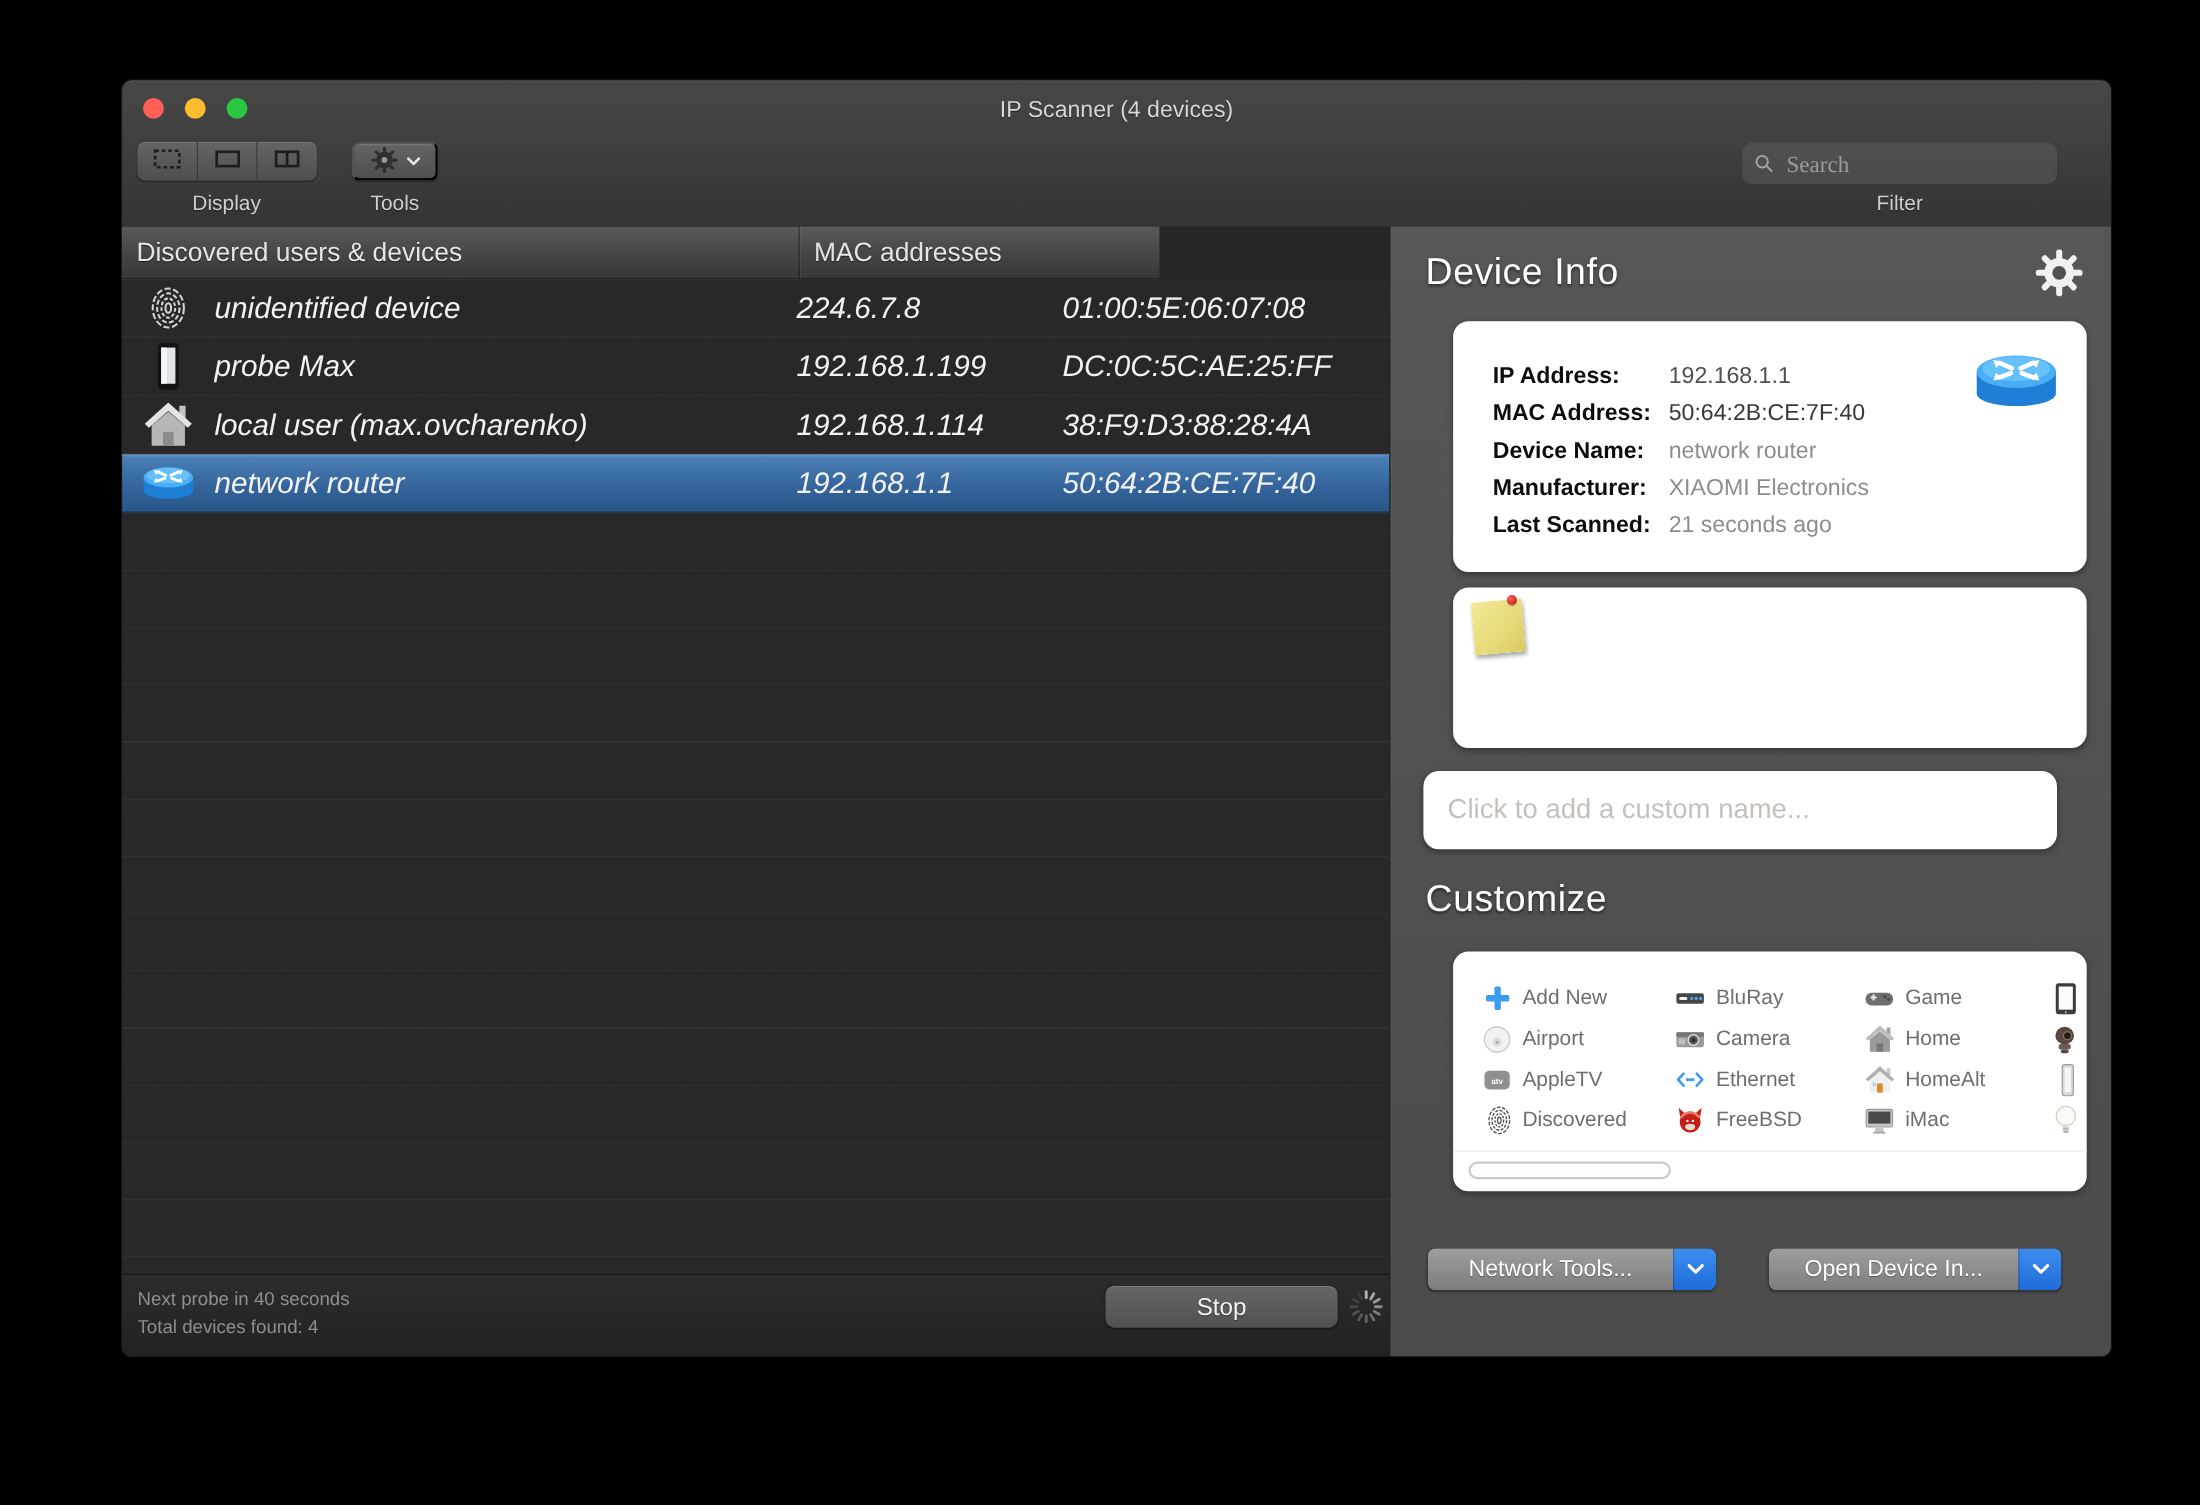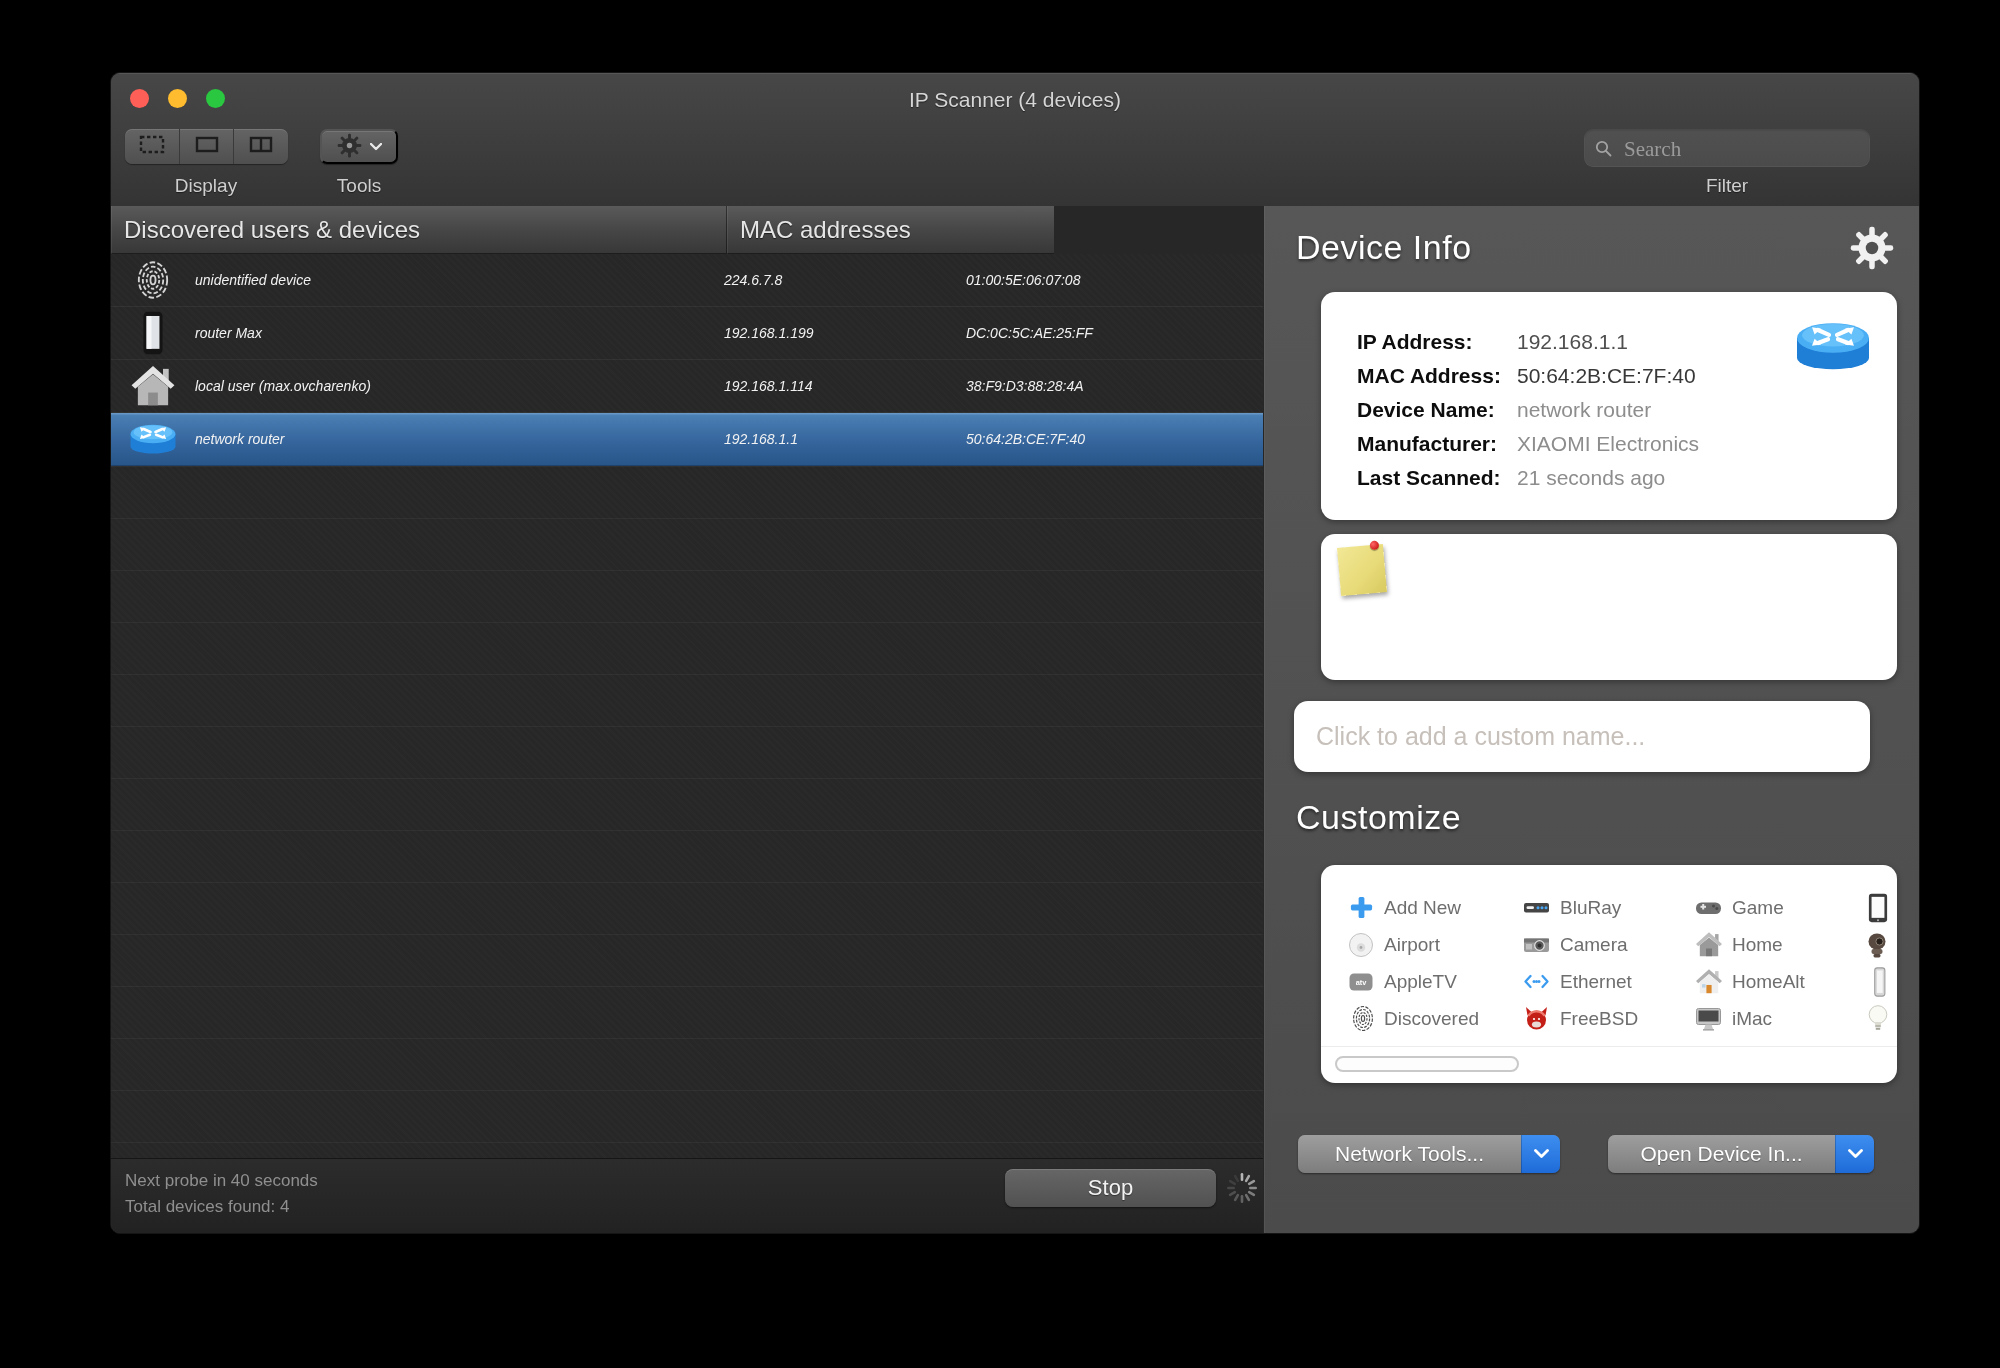--- a/index.html
+++ b/index.html
@@ -44,21 +44,21 @@
     border-right:1px solid rgba(0,0,0,.45);box-shadow:inset 1px 0 0 rgba(255,255,255,.07), inset 0 -1px 0 #1d1d1d;}
   .th.sorted{background:linear-gradient(180deg,#6e6e6e 0%,#595959 48%,#434343 100%);}
   .th-1{width:602px;} .th-2{width:236px;} .th-3{width:314px;border-right:none;}
   .sortglyph{position:absolute;right:16px;top:18px;}
   
   .tbody{position:absolute;left:0;top:48px;width:1152px;bottom:74px;display:flex;flex-direction:column;
     background:
       repeating-linear-gradient(45deg, rgba(255,255,255,.012) 0 2px, transparent 2px 5px),
       #272727;}
   .trow{display:grid;grid-template-columns:602px 236px 314px;height:52px;align-items:center;
-    font-style:italic;font-size:14px;color:#f2f2f2;border-bottom:1px solid rgba(255,255,255,.055);}
+    font-style:italic;font-size:27px;color:#f2f2f2;border-bottom:1px solid rgba(255,255,255,.055);}
   .trow .namecell{display:flex;align-items:center;gap:16px;padding-left:16px;}
   .rowicon{width:52px;display:flex;justify-content:center;align-items:center;flex:none;}
   .trow .ipcell{padding-left:11px;} .trow .maccell{padding-left:17px;}
   .trow.selected{background:linear-gradient(180deg,#6f9cc9 0,#4a7fb4 5%,#35659c 55%,#28568a 100%);
     border-bottom:1px solid #1e4269;}
   .filler{flex:1;background:repeating-linear-gradient(180deg, rgba(255,255,255,.045) 0 1px, transparent 1px 52px);}
   
   .statusbar{position:absolute;left:0;bottom:0;width:1152px;height:74px;
     background:linear-gradient(180deg,#2c2c2c,#222);border-top:1px solid #161616;}
   .st-line1{position:absolute;left:14px;top:12px;font-size:17px;color:#8f8f8f;}
@@ -216,21 +216,21 @@
 
           <div class="trow">
             <span class="namecell">
               <span class="rowicon">
                 <svg width="24" height="44" viewBox="0 0 16 30">
                   <rect x="1.5" y="0.5" width="13" height="29" rx="3" fill="#141414"></rect>
                   <rect x="3.6" y="3.4" width="8.8" height="22.4" fill="#dfe2e6"></rect>
                   <rect x="3.6" y="3.4" width="3.4" height="22.4" fill="#f4f6f8"></rect>
                 </svg>
               </span>
-              <span>router Max</span>
+              <span>probe Max</span>
             </span>
             <span class="ipcell">192.168.1.199</span>
             <span class="maccell">DC:0C:5C:AE:25:FF</span>
           </div>
 
           <div class="trow">
             <span class="namecell">
               <span class="rowicon">
                 <svg width="44" height="40" viewBox="0 0 30 28">
                   <rect x="22" y="2" width="4" height="9" fill="#c2c2c2"></rect>

